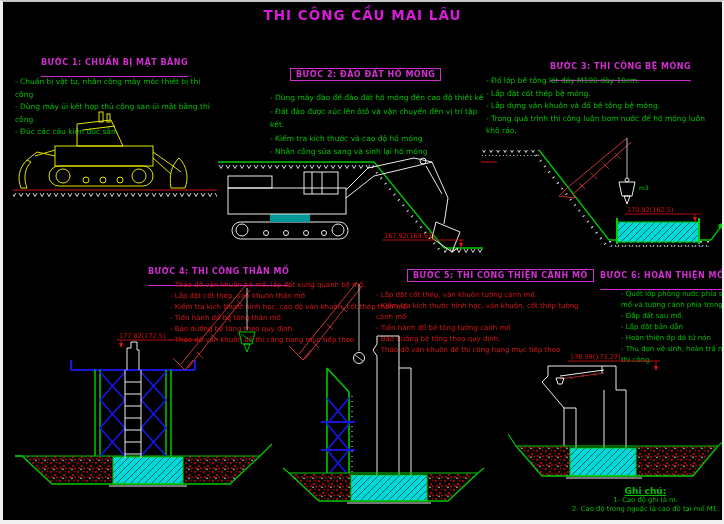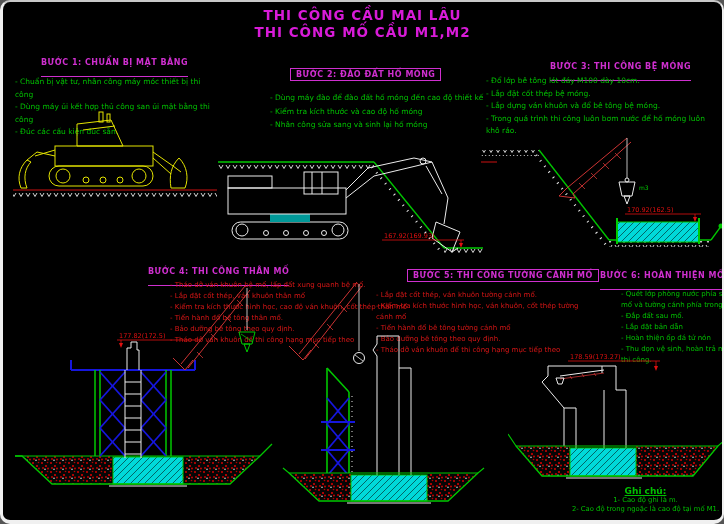--- a/index.html
+++ b/index.html
@@ -1,20 +1,20 @@
 <!DOCTYPE html>
 <html><head>
 <meta charset="utf-8">
 <style>
   html,body{margin:0;padding:0;background:#555;}
   #canvas{
     position:relative;width:724px;height:524px;background:#000;
     font-family:"DejaVu Sans",sans-serif;overflow:hidden;box-sizing:border-box;
     border-left:3px solid #f0f0f0;border-right:2px solid #f0f0f0;
-    border-bottom:4px solid #f0f0f0;border-top:2px solid #c8c8c8;border-radius:10px;
+    border-bottom:4px solid #f0f0f0;border-top:2px solid #c8c8c8;
   }
   .abs{position:absolute;}
   #title{left:0;top:5px;width:100%;text-align:center;color:#d81bd8;
     font-weight:bold;font-size:13.5px;letter-spacing:1px;line-height:17px;}
   .step-header{color:#cf2fcf;font-weight:bold;font-size:8px;letter-spacing:.5px;white-space:nowrap;}
   .underlined{border-bottom:1px solid #cf2fcf;padding-bottom:9px;}
   .boxed{border:1px solid #cf2fcf;padding:1px 5px 1px 5px;}
   .bullets{font-size:7.5px;}
   .bullets div{white-space:normal;}
   .green{color:#00c000;}
@@ -48,33 +48,33 @@
         <circle cx="3" cy="7" r="0.9" fill="#d40000"></circle>
         <circle cx="7.5" cy="1.5" r="0.8" fill="#b00000"></circle>
         <circle cx="5" cy="8.2" r="0.7" fill="#ffffff"></circle>
         <circle cx="8" cy="7.5" r="0.9" fill="#d40000"></circle>
       </pattern>
     </defs>
   </svg>
 
   <div id="title" class="abs">
     <div>THI CÔNG CẦU MAI LÂU</div>
-    <div>THI CÔNG MỐ CẦU M1,M2</div>
   </div>
 
   <div class="abs step-header underlined" style="left:38px;top:56px;">BƯỚC 1: CHUẨN BỊ MẶT BẰNG</div>
   <div class="abs bullets green lh12" style="left:12px;top:74px;width:205px;">
       <div>- Chuẩn bị vật tư, nhân công máy móc thiết bị thi công</div>
       <div>- Dùng máy ủi kết hợp thủ công san ủi mặt bằng thi công</div>
       <div>- Đúc các cấu kiện đúc sẵn.</div>
     </div>
 
   <div class="abs step-header boxed" style="left:287px;top:66px;">BƯỚC 2: ĐÀO ĐẤT HỐ MÓNG</div>
   <div class="abs bullets green lh13" style="left:267px;top:89px;width:215px;">
       <div>- Dùng máy đào để đào đất hố móng đến cao độ thiết kế</div>
+      <div>- Đất đào được xúc lên ôtô và vận chuyển đến vị trí tập kết.</div>
       <div>- Kiểm tra kích thước và cao độ hố móng</div>
       <div>- Nhân công sửa sang và sinh lại hố móng</div>
     </div>
 
   <div class="abs step-header underlined" style="left:547px;top:60px;">BƯỚC 3: THI CÔNG BỆ MÓNG</div>
   <div class="abs bullets green lh12" style="left:483px;top:73px;width:230px;">
       <div>- Đổ lớp bê tông lót đáy M100 dày 10cm.</div>
       <div>- Lắp đặt cốt thép bệ móng.</div>
       <div>- Lắp dựng ván khuôn và đổ bê tông bệ móng.</div>
       <div>- Trong quá trình thi công luôn bơm nước để hố móng luôn khô ráo.</div>
@@ -83,21 +83,21 @@
   <div class="abs step-header underlined" style="left:145px;top:265px;">BƯỚC 4: THI CÔNG THÂN MỐ</div>
   <div class="abs bullets red lh11" style="left:131px;top:278px;width:245px;margin-left:36px;">
       <div>- Tháo dỡ ván khuôn bệ mố, lấp đất xung quanh bệ mố.</div>
       <div>- Lắp đặt cốt thép, ván khuôn thân mố</div>
       <div>- Kiểm tra kích thước hình học, cao độ ván khuôn, cốt thép thân mố</div>
       <div>- Tiến hành đổ bê tông thân mố.</div>
       <div>- Bảo dưỡng bê tông theo quy định.</div>
       <div>- Tháo dỡ ván khuôn để thi công hạng mục tiếp theo</div>
     </div>
 
-  <div class="abs step-header boxed" style="left:404px;top:267px;">BƯỚC 5: THI CÔNG TƯỜNG CÁNH MỐ</div>
+  <div class="abs step-header boxed" style="left:404px;top:267px;">BƯỚC 5: THI CÔNG THIỆN CÁNH MỐ</div>
   <div class="abs bullets red lh11" style="left:373px;top:288px;width:215px;">
       <div>- Lắp đặt cốt thép, ván khuôn tường cánh mố.</div>
       <div>- Kiểm tra kích thước hình học, ván khuôn, cốt thép tường cánh mố</div>
       <div>- Tiến hành đổ bê tông tường cánh mố</div>
       <div>- Bảo dưỡng bê tông theo quy định.</div>
       <div>- Tháo dỡ ván khuôn để thi công hạng mục tiếp theo</div>
     </div>
 
   <div class="abs step-header underlined" style="left:597px;top:269px;">BƯỚC 6: HOÀN THIỆN MỐ</div>
   <div class="abs bullets green lh11" style="left:618px;top:287px;width:134px;">

